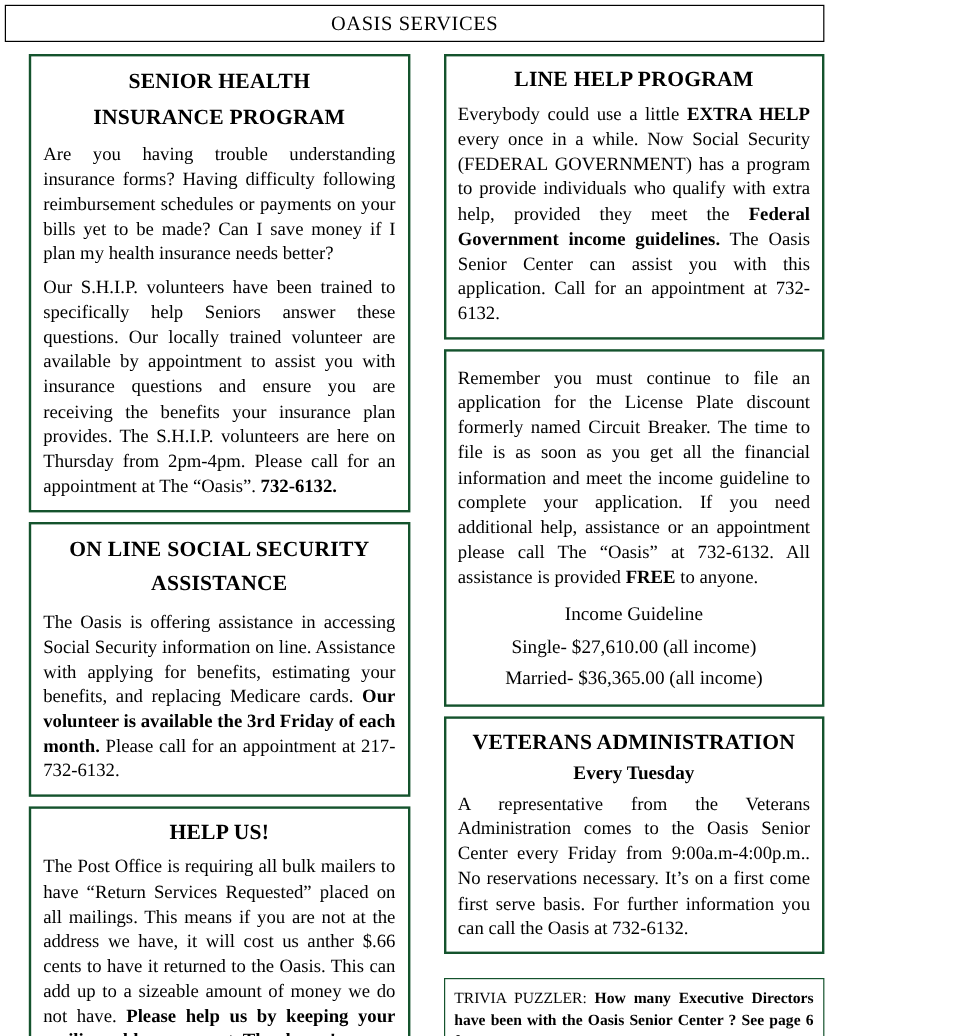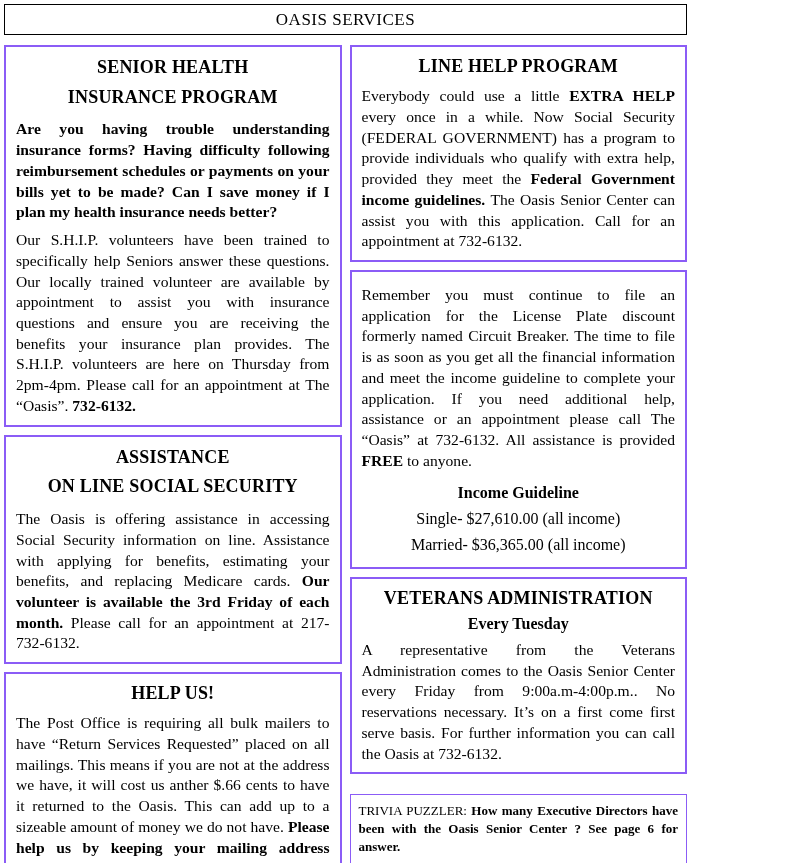--- a/index.html
+++ b/index.html
@@ -23,23 +23,24 @@
 
   .columns {
     display: grid;
     grid-template-columns: 1fr 1fr;
     gap: 8px;
     align-items: start;
   }
   .col { display: flex; flex-direction: column; gap: 8px; }
 
   .box {
-    border: 2px solid #8b5cf6;
+    border: 2px solid #14532d;
     padding: 6px 10px 8px;
     background: #fff;
+    margin-left: 20px;
   }
   .box-title {
     font-weight: bold;
     font-size: 18px;
     text-align: center;
     letter-spacing: 0.2px;
     line-height: 1.45;
   }
   .box-title.two-line { line-height: 1.65; }
   .box-title .tl { display: block; }
@@ -53,21 +54,21 @@
     font-size: 15.6px;
     line-height: 1.33;
     text-align: justify;
     margin-top: 7px;
   }
   .center-line {
     text-align: center;
     font-size: 16px;
     line-height: 1.65;
   }
-  .center-line.heading { font-weight: bold; margin-top: 8px; }
+  .center-line.heading { font-weight: normal; margin-top: 8px; }
   .subtitle-line {
     text-align: center;
     font-weight: bold;
     font-size: 16px;
     margin-top: 4px;
   }
 
   
   .ship-box { min-height: 378px; }
   .ss-box { min-height: 210px; }
@@ -94,28 +95,28 @@
 
   <div class="columns">
 
     <div class="col">
 
       <section class="box ship-box">
         <h2 class="box-title two-line">
           <span class="tl">SENIOR HEALTH</span>
           <span class="tl">INSURANCE PROGRAM</span>
         </h2>
-        <p class="body"><span style="font-weight: bold;">Are you having trouble understanding insurance forms?  Having difficulty following reimbursement schedules or payments on your bills yet to be made?  Can I save money if I plan my health insurance needs better?</span></p>
+        <p class="body"><span style="font-weight: normal;">Are you having trouble understanding insurance forms?  Having difficulty following reimbursement schedules or payments on your bills yet to be made?  Can I save money if I plan my health insurance needs better?</span></p>
         <p class="body"><span>Our S.H.I.P. volunteers have been trained to specifically help Seniors answer these questions. Our locally trained volunteer are available by appointment to assist you with insurance questions and ensure you are receiving the benefits your insurance plan provides.  The S.H.I.P. volunteers are here on Thursday from 2pm-4pm.  Please call for an appointment at The “Oasis”.  </span><span style="font-weight: bold;">732-6132.</span></p>
       </section>
 
       <section class="box ss-box">
         <h2 class="box-title two-line">
+          <span class="tl">ON LINE SOCIAL SECURITY</span>
           <span class="tl">ASSISTANCE</span>
-          <span class="tl">ON LINE SOCIAL SECURITY</span>
         </h2>
         <p class="body"><span>The Oasis is offering assistance in accessing Social Security information on line. Assistance with applying for benefits, estimating your benefits, and replacing Medicare cards.  </span><span style="font-weight: bold;">Our volunteer is available the 3rd Friday of each month.</span><span>  Please call for an appointment at 217-732-6132.</span></p>
       </section>
 
       <section class="box helpus-box">
         <h2 class="box-title">HELP US!</h2>
         <p class="body"><span>The Post Office is requiring all bulk mailers to have “Return Services Requested” placed on all mailings. This means if you are not at the address we have, it will cost us anther $.66 cents to have it returned to the Oasis.  This can add up to a sizeable amount of money we do not have.  </span><span style="font-weight: bold;">Please help us by keeping your mailing address current.  Thank you!</span></p>
       </section>
 
     </div>

